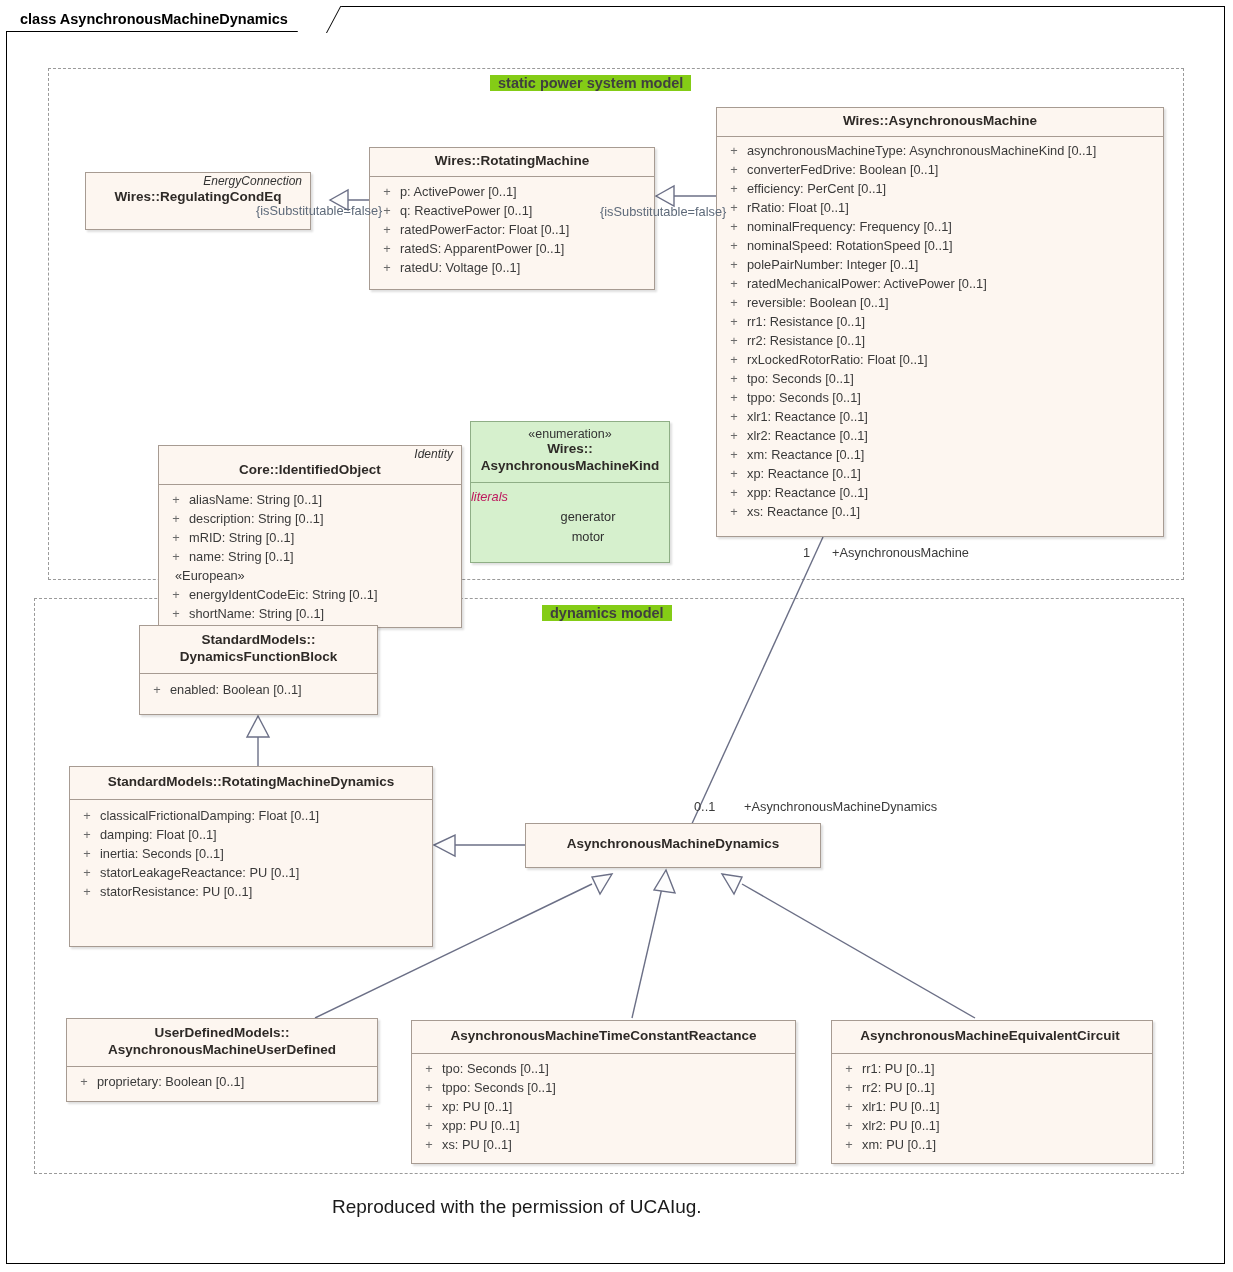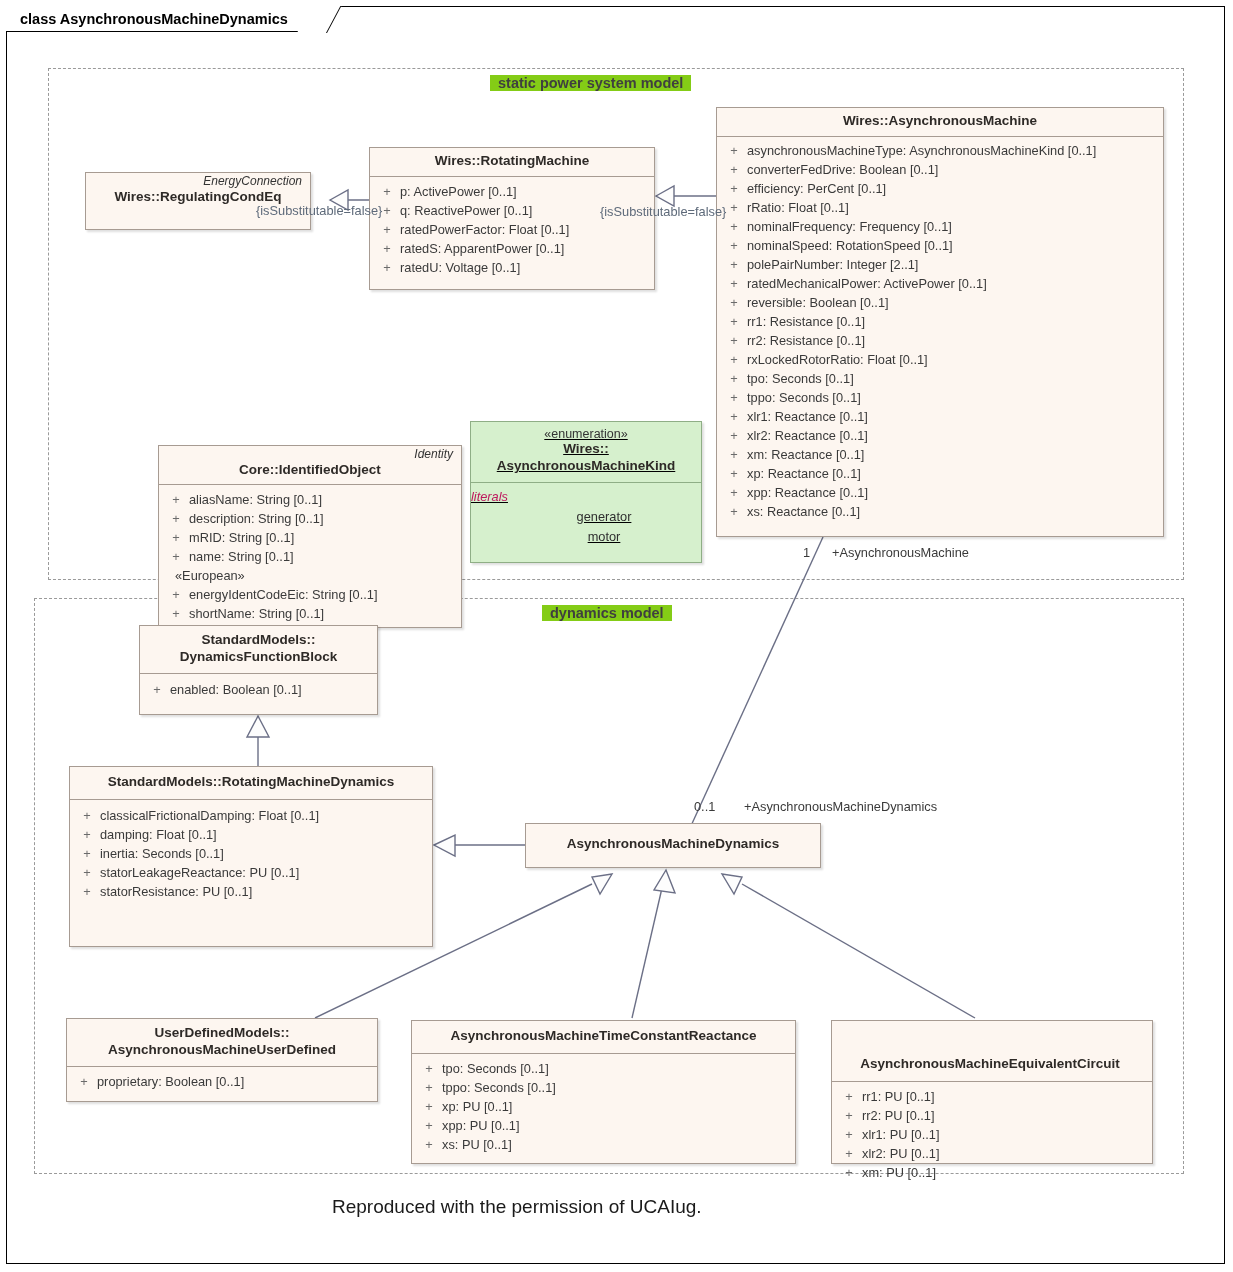--- a/index.html
+++ b/index.html
@@ -156,21 +156,21 @@
       <div class="attr">
           <span class="vis">+</span>
           <span class="txt">nominalFrequency: Frequency [0..1]</span>
         </div>
       <div class="attr">
           <span class="vis">+</span>
           <span class="txt">nominalSpeed: RotationSpeed [0..1]</span>
         </div>
       <div class="attr">
           <span class="vis">+</span>
-          <span class="txt">polePairNumber: Integer [2..1]</span>
+          <span class="txt">polePairNumber: Integer [0..1]</span>
         </div>
       <div class="attr">
           <span class="vis">+</span>
           <span class="txt">ratedMechanicalPower: ActivePower [0..1]</span>
         </div>
       <div class="attr">
           <span class="vis">+</span>
           <span class="txt">reversible: Boolean [0..1]</span>
         </div>
       <div class="attr">
@@ -248,21 +248,21 @@
           <span class="vis">+</span>
           <span class="txt">energyIdentCodeEic: String [0..1]</span>
         </div>
       <div class="attr">
           <span class="vis">+</span>
           <span class="txt">shortName: String [0..1]</span>
         </div>
     </div>
   </div>
 
-  <div class="cls enum" style="left:470px;top:421px;width:232px;height:142px;text-decoration:underline;">
+  <div class="cls enum" style="left:470px;top:421px;width:200px;height:142px;">
     <div class="hdr" style="padding-bottom:7px;">
       <div class="stereo">«enumeration»</div>
       <div class="title">Wires::</div>
       <div class="title">AsynchronousMachineKind</div>
     </div>
     <div class="sep"></div>
     <div style="padding:4px 0 8px 0;">
       <div class="litshdr">literals</div>
       <div class="lit">generator</div>
       <div class="lit">motor</div>
@@ -355,21 +355,21 @@
           <span class="txt">xpp: PU [0..1]</span>
         </div>
       <div class="attr">
           <span class="vis">+</span>
           <span class="txt">xs: PU [0..1]</span>
         </div>
     </div>
   </div>
 
   <div class="cls" style="left:831px;top:1020px;width:322px;height:144px;">
-    <div class="hdr" style="padding:7px 10px 8px 6px;margin-top:28px;">
+    <div class="hdr" style="padding:7px 10px 8px 6px;">
       <div class="title">AsynchronousMachineEquivalentCircuit</div>
     </div>
     <div class="sep"></div>
     <div class="attrs" style="padding-top:5px;">
       <div class="attr">
           <span class="vis">+</span>
           <span class="txt">rr1: PU [0..1]</span>
         </div>
       <div class="attr">
           <span class="vis">+</span>

